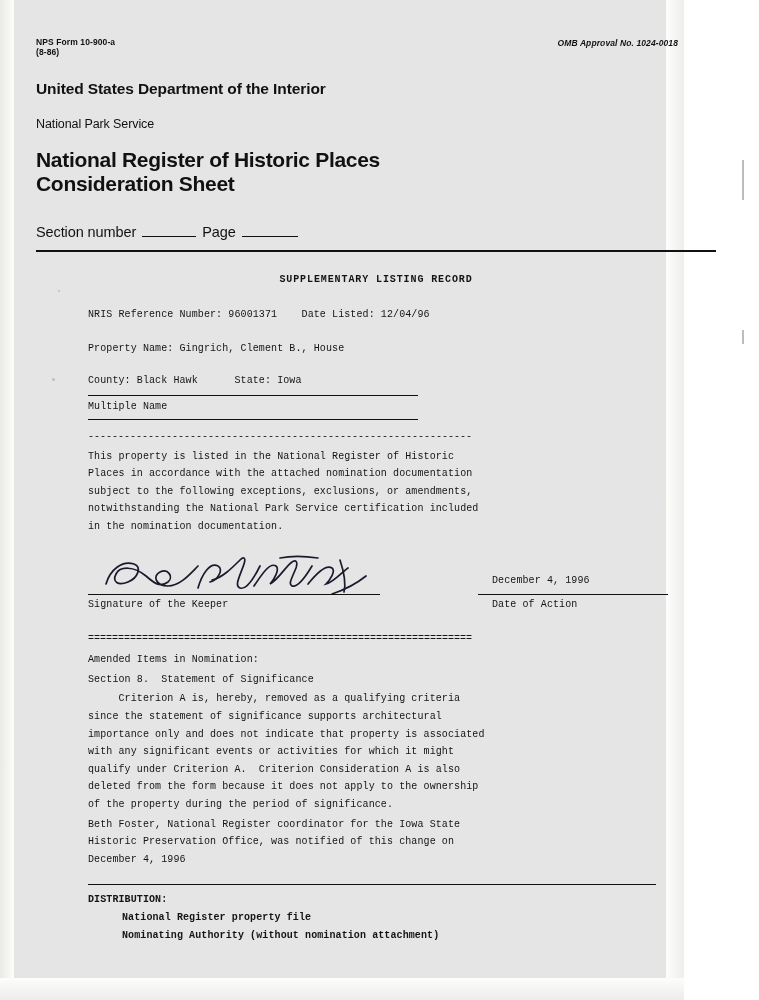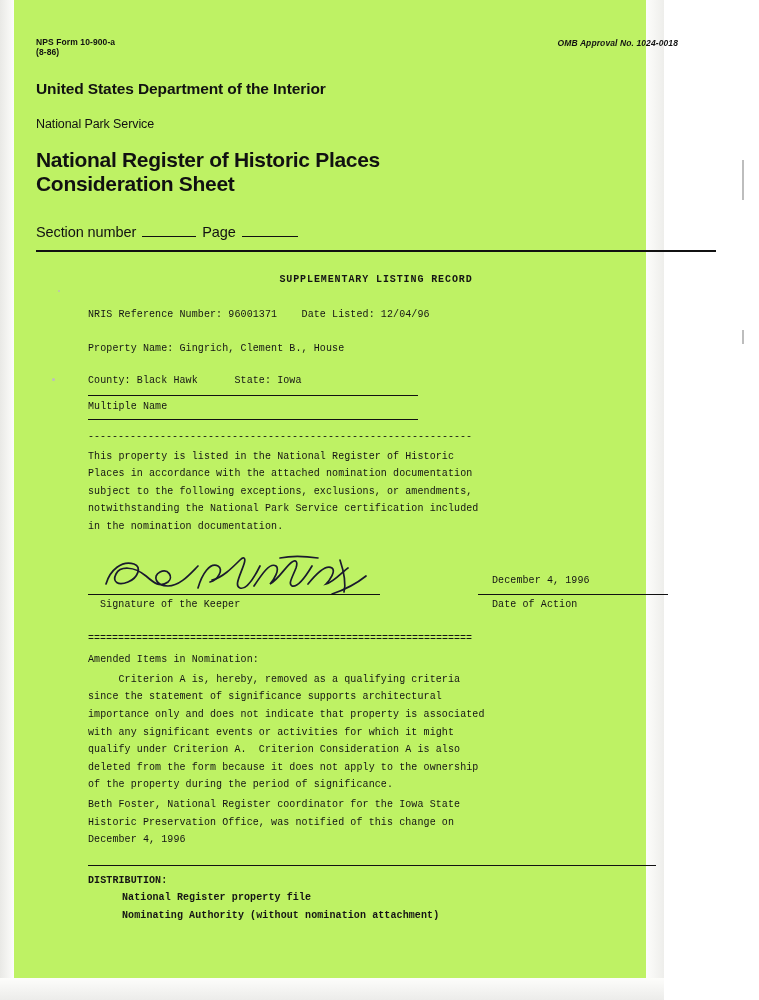--- a/index.html
+++ b/index.html
@@ -13,21 +13,22 @@
     font-family: "Liberation Sans", sans-serif;
     color: #111;
     position: relative;
     overflow: hidden;
   }
   .page {
     position: absolute;
     left: 0; top: 0;
     width: 664px;
     height: 1000px;
-    background: #bef264;
+    background: #e5e5e5;
+    padding-left: 20px;
   }
   
   .scan-edge-left {
     position: absolute;
     left: 0; top: 0; bottom: 0;
     width: 14px;
     background: linear-gradient(to right, #e9e9e6, #fdfdfb);
   }
   .scan-edge-right {
     position: absolute;
@@ -164,21 +165,21 @@
     width: 190px;
     border-top: 1.5px solid #111;
   }
   .sig-date {
     position: absolute;
     left: 404px;
     top: 12px;
   }
   .sig-cap-left {
     position: absolute;
-    left: 12px; top: 36px;
+    left: 0; top: 36px;
   }
   .sig-cap-right {
     position: absolute;
     left: 404px; top: 36px;
   }
 
   .eqline {
     margin-left: 52px;
     margin-top: 14px;
     letter-spacing: 0px;
@@ -282,20 +283,21 @@
       <div class="sig-line-right"></div>
       <div class="mono sig-date">December 4, 1996</div>
       <div class="mono sig-cap-left">Signature of the Keeper</div>
       <div class="mono sig-cap-right">Date of Action</div>
     </div>
 
     <div class="mono eqline">================================================================</div>
 
     <div class="mono para" style="margin-top:4px;">Amended Items in Nomination:</div>
 
+    <div class="mono para blk">Section 8.  Statement of Significance</div>
     <div class="mono para">     Criterion A is, hereby, removed as a qualifying criteria
 since the statement of significance supports architectural
 importance only and does not indicate that property is associated
 with any significant events or activities for which it might
 qualify under Criterion A.  Criterion Consideration A is also
 deleted from the form because it does not apply to the ownership
 of the property during the period of significance.</div>
 
     <div class="mono para blk">Beth Foster, National Register coordinator for the Iowa State
 Historic Preservation Office, was notified of this change on

